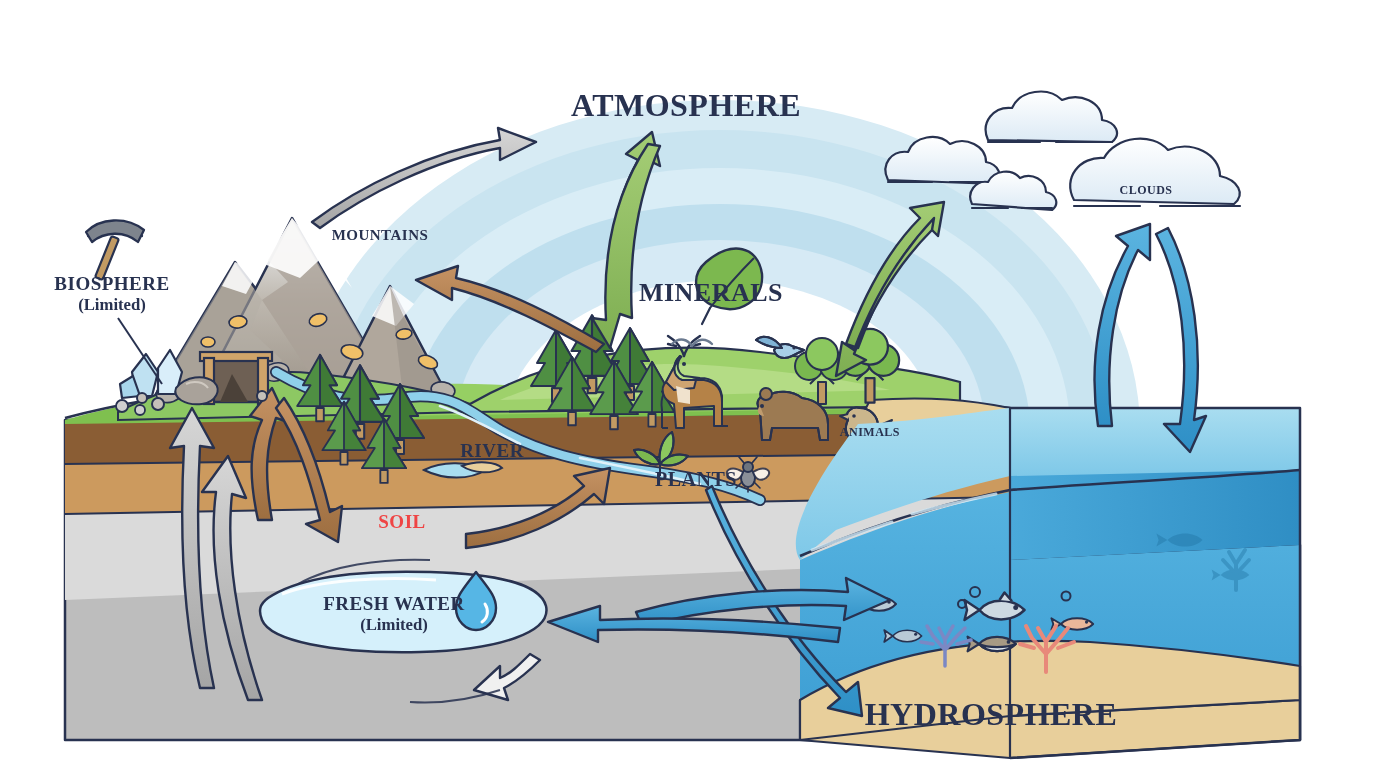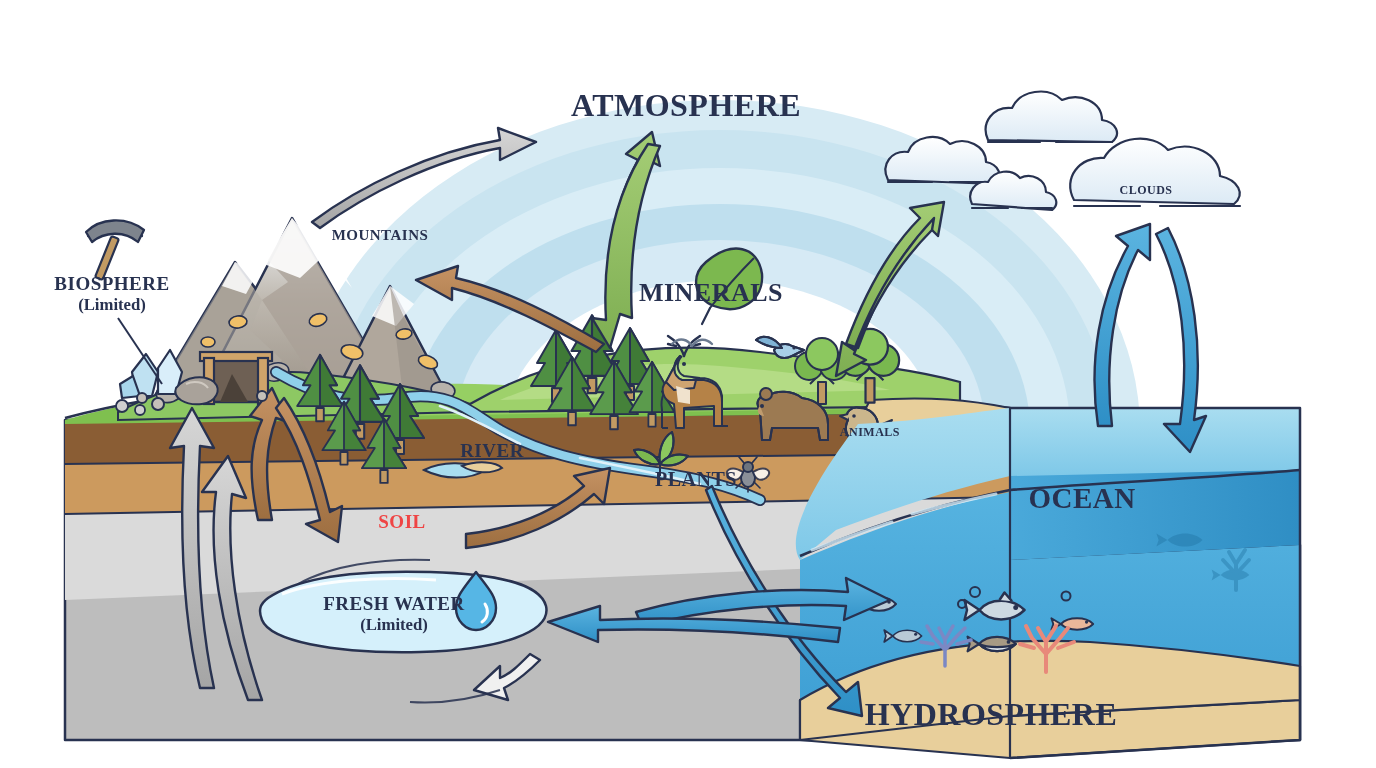--- a/index.html
+++ b/index.html
@@ -480,21 +480,20 @@
 
 <div class="lbl" style="left:566px;top:278px;width:290px;font-size:26px;">
   <span>MINERALS</span>
 </div>
 
 
 <div class="lbl" style="left:856px;top:696px;width:270px;font-size:32px;">HYDROSPHERE</div>
 
 <div class="lbl" style="left:1088px;top:184px;width:116px;font-size:12px;">CLOUDS</div>
 
-<div class="lbl" style="left:1014px;top:482px;width:136px;font-size:29px;">OCEAN</div>
 
 <div class="lbl" style="left:300px;top:227px;width:160px;font-size:15px;">MOUNTAINS</div>
 
 <div class="lbl" style="left:46px;top:273px;width:132px;font-size:19px;">
   <span>BIOSPHERE</span>
   <span class="sub" style="font-size:.88em;">(Limited)</span>
 </div>
 
 <div class="lbl" style="left:314px;top:593px;width:160px;font-size:19px;text-align:center;">
   <span>FRESH WATER</span>

